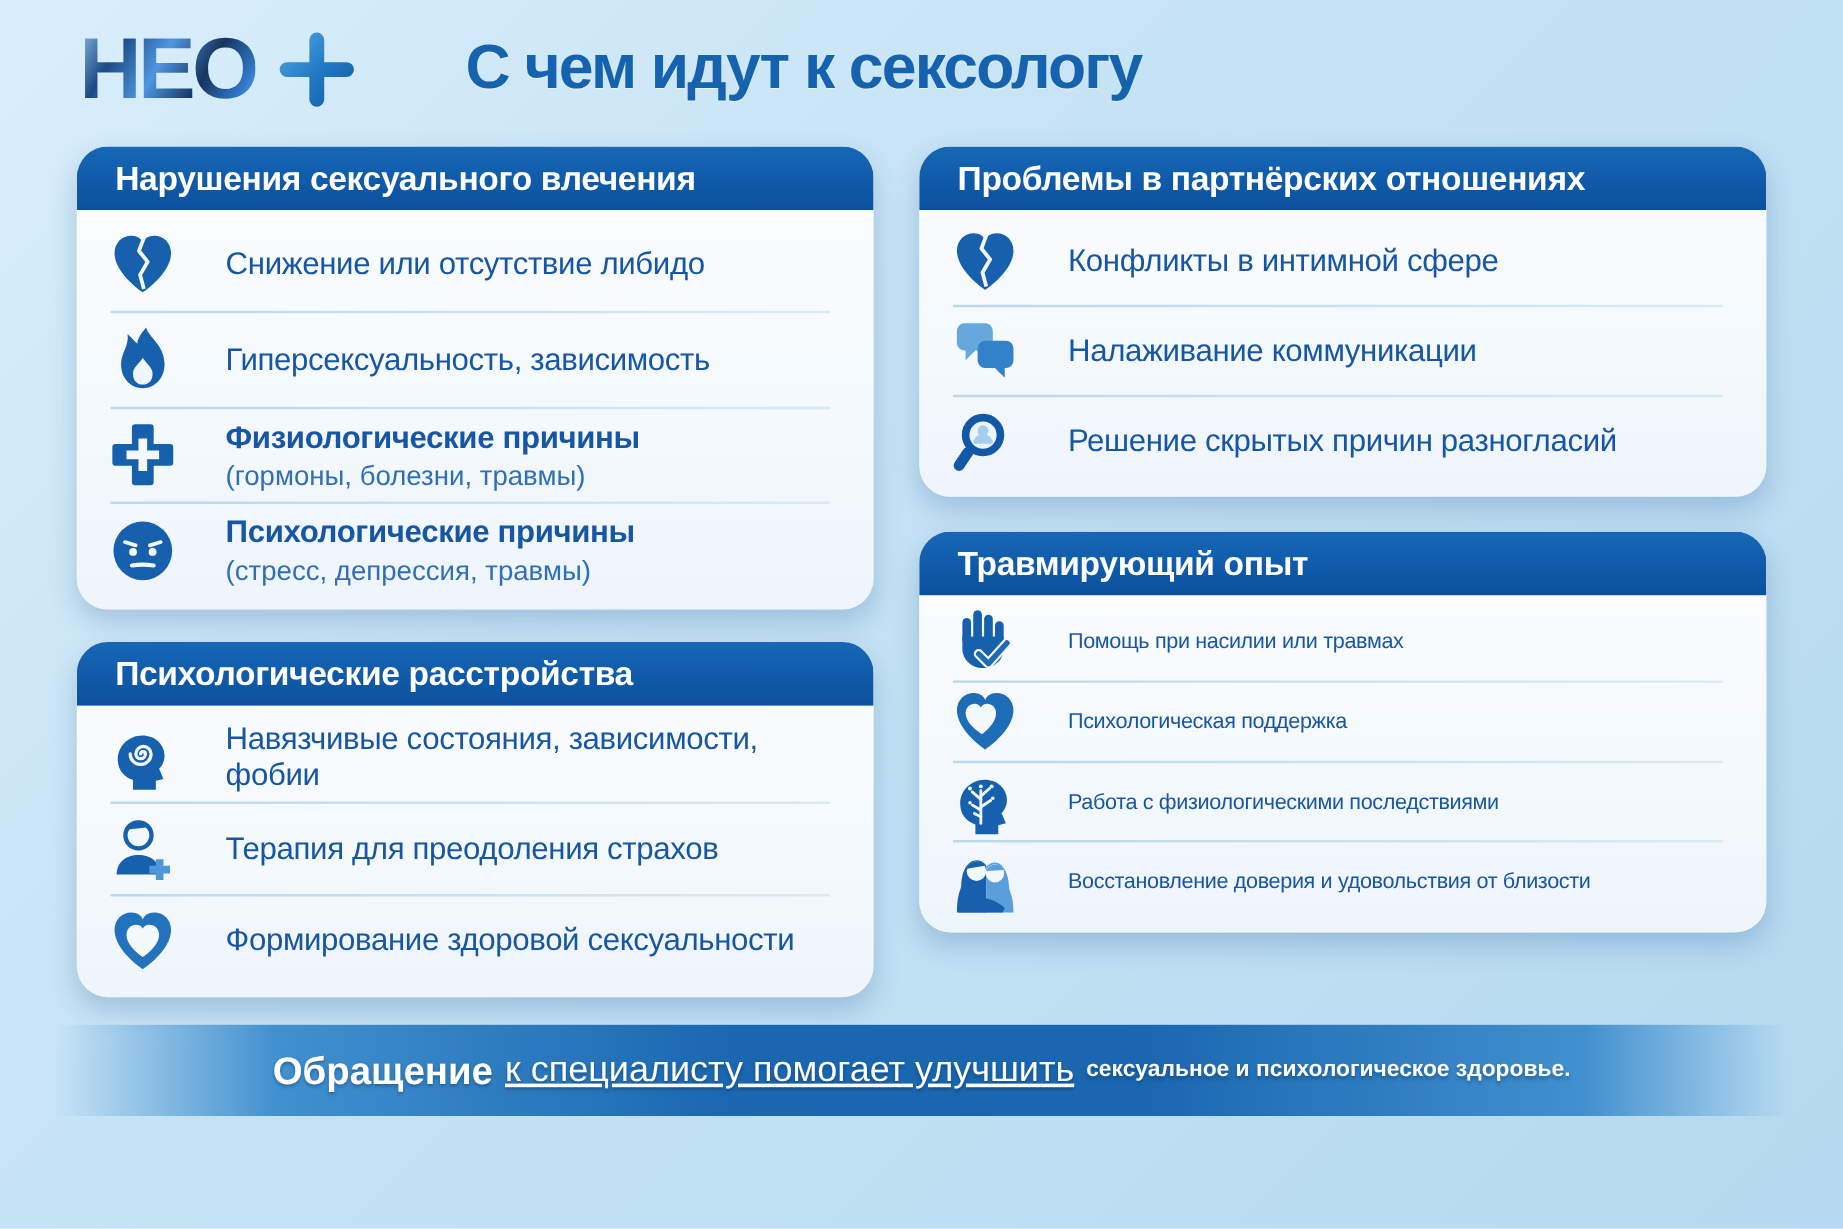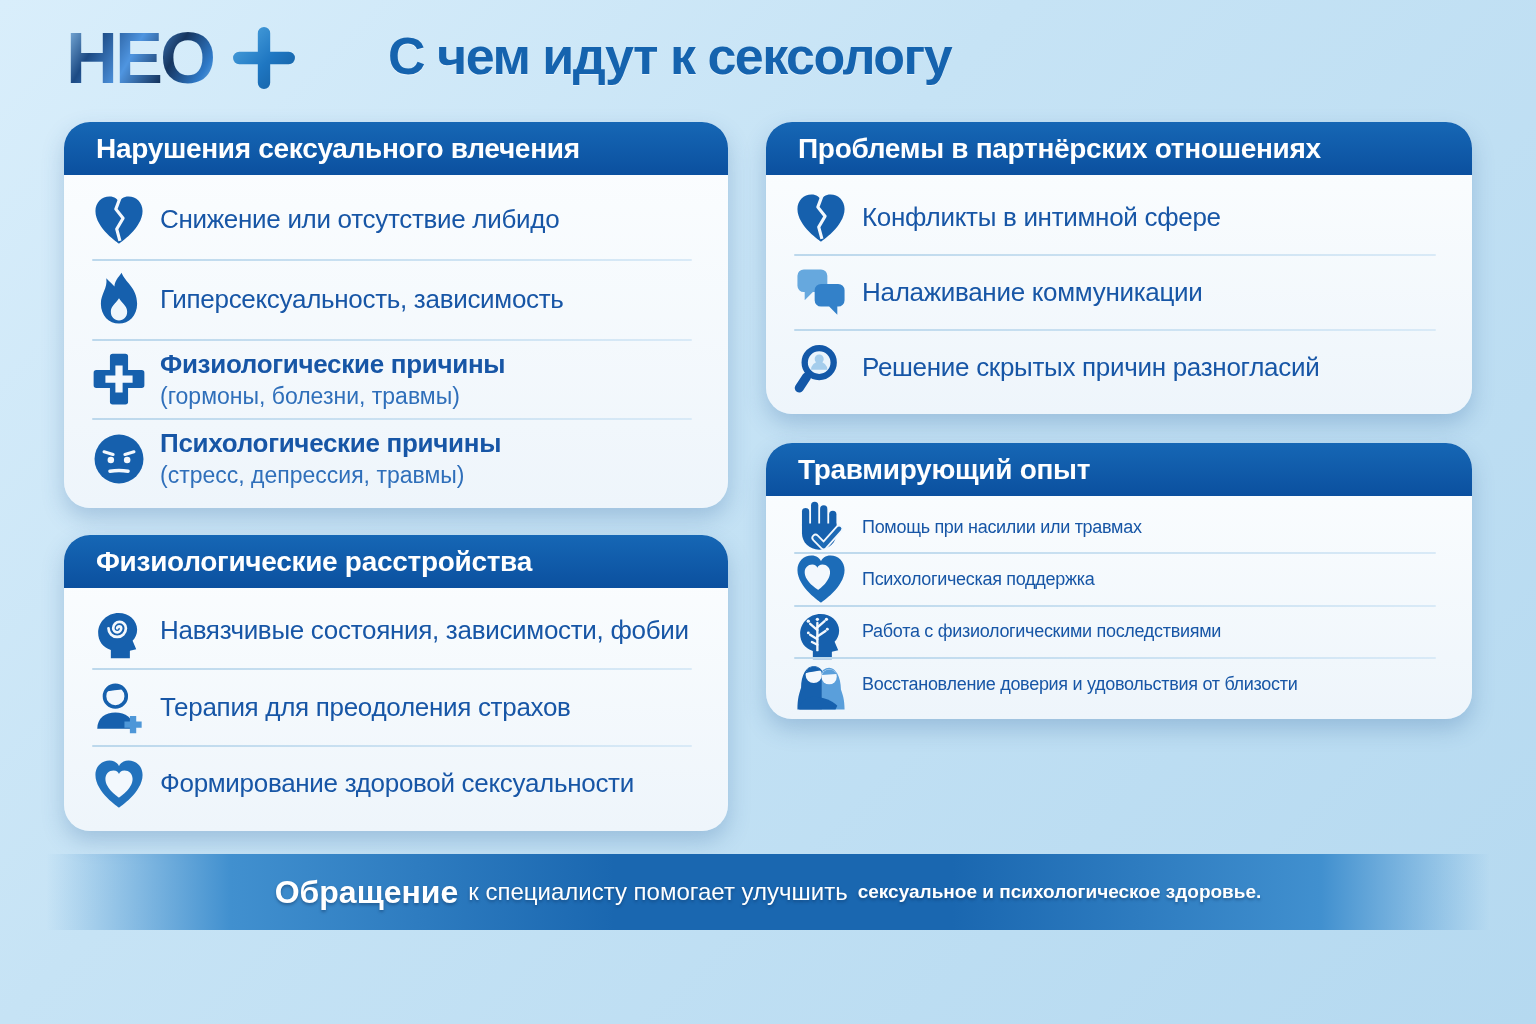--- a/index.html
+++ b/index.html
@@ -28,38 +28,38 @@
   .card-header{
     height:53px;display:flex;align-items:center;padding:0 32px;
     background:linear-gradient(180deg,#1667b5 0%,#0b509f 100%);
     color:#ffffff;font-size:28px;font-weight:bold;letter-spacing:-.3px;text-align:right;
   }
   .card-body{
     position:absolute;top:53px;bottom:0;left:0;right:0;
     display:flex;flex-direction:column;justify-content:space-evenly;
     padding:6px 26px 10px 26px;
   }
-  .item{display:flex;align-items:center;gap:12px;flex:1;min-height:0;}
+  .item{display:flex;align-items:center;gap:40px;flex:1;min-height:0;}
   .icon{width:58px;height:58px;flex:0 0 58px;display:flex;align-items:center;justify-content:center;}
   .icon svg{width:58px;height:58px;}
   .item-text{display:flex;flex-direction:column;line-height:1.15;}
   .item-main{font-size:26px;color:#1756a6;letter-spacing:-.3px;}
   .emph .item-main{font-weight:bold;}
   .item-sub{font-size:23px;color:#2f6fba;margin-top:3px;}
   .divider{height:2px;flex:0 0 2px;background:linear-gradient(90deg,#bcd8ec,#d9eaf7);margin:0 10px 0 2px;border-radius:1px;}
   #card-trauma .item-main{font-size:18px;}
   
   .banner{
     position:absolute;left:0;right:0;top:854px;height:76px;
     display:flex;align-items:center;justify-content:center;gap:10px;
     background:linear-gradient(90deg,rgba(140,190,230,0) 3%,#4190cf 15%,#1a67b0 40%,#1a67b0 62%,#4190cf 86%,rgba(140,190,230,0) 97%);
   }
   .banner span{color:#fff;text-shadow:0 2px 3px rgba(10,40,80,.4);white-space:nowrap;}
   .banner .lead{font-size:32px;font-weight:bold;}
-  .banner .middle{font-size:24px;font-weight:normal;}
+  .banner .middle{font-size:30px;font-weight:normal;text-decoration:underline;}
   .banner .emphasis{font-size:19px;font-weight:bold;}
 </style>
 </head>
 <body>
 
 <div id="stage">
 
   <div class="logo">
     <span class="logo-text">НЕО</span>
     <span class="icon" style="width:66px;height:66px;">
@@ -178,21 +178,21 @@
         </span>
         <span class="item-text">
             <span class="item-main">Решение скрытых причин разногласий</span>
           </span>
       </div>
     </div>
   </div>
 
   <div class="card" id="card-psycho" style="left:64px;top:535px;width:664px;height:296px;">
     <div class="card-header">
-      <span>Физиологические расстройства</span>
+      <span>Психологические расстройства</span>
     </div>
     <div class="card-body">
       <div class="item">
         <span class="icon">
           <svg viewBox="0 0 64 64">
             <path fill="#1660ad" d="M23 62 v-9 c-9-3-14-10-14-19 C9 22 19 12 31.5 12 C43 12 52 20 52 30.5 c0 4.8-1.9 9-5 12.2 L51 52 l-7 1.7 V62 Z"></path>
             <path stroke="#f3f8fd" stroke-width="3" fill="none" stroke-linecap="round" d="M30 29 a2.2 2.2 0 0 1 4.4 0 a4.4 4.4 0 0 1 -8.8 0 a7 7 0 0 1 14 0 a9.6 9.6 0 0 1 -19.2 0"></path>
           </svg>
         </span>
         <span class="item-text">
@@ -221,21 +221,21 @@
             <path fill="#f3f8fd" d="M32 47 C32 47 17 37.5 17 26.5 C17 21 21 17.2 26 17.2 C29.2 17.2 31.4 19 32 21 C32.6 19 34.8 17.2 38 17.2 C43 17.2 47 21 47 26.5 C47 37.5 32 47 32 47 Z"></path>
           </svg>
         </span>
         <span class="item-text">
             <span class="item-main">Формирование здоровой сексуальности</span>
           </span>
       </div>
     </div>
   </div>
 
-  <div class="card" id="card-trauma" style="left:766px;top:443px;width:706px;height:276px;">
+  <div class="card" id="card-trauma" style="left:766px;top:443px;width:706px;height:334px;">
     <div class="card-header">
       <span>Травмирующий опыт</span>
     </div>
     <div class="card-body">
       <div class="item">
         <span class="icon">
           <svg viewBox="0 0 64 64">
             <g fill="#1660ad">
               <rect x="11" y="11" width="8" height="24" rx="4"></rect>
               <rect x="21" y="4" width="8" height="30" rx="4"></rect>

